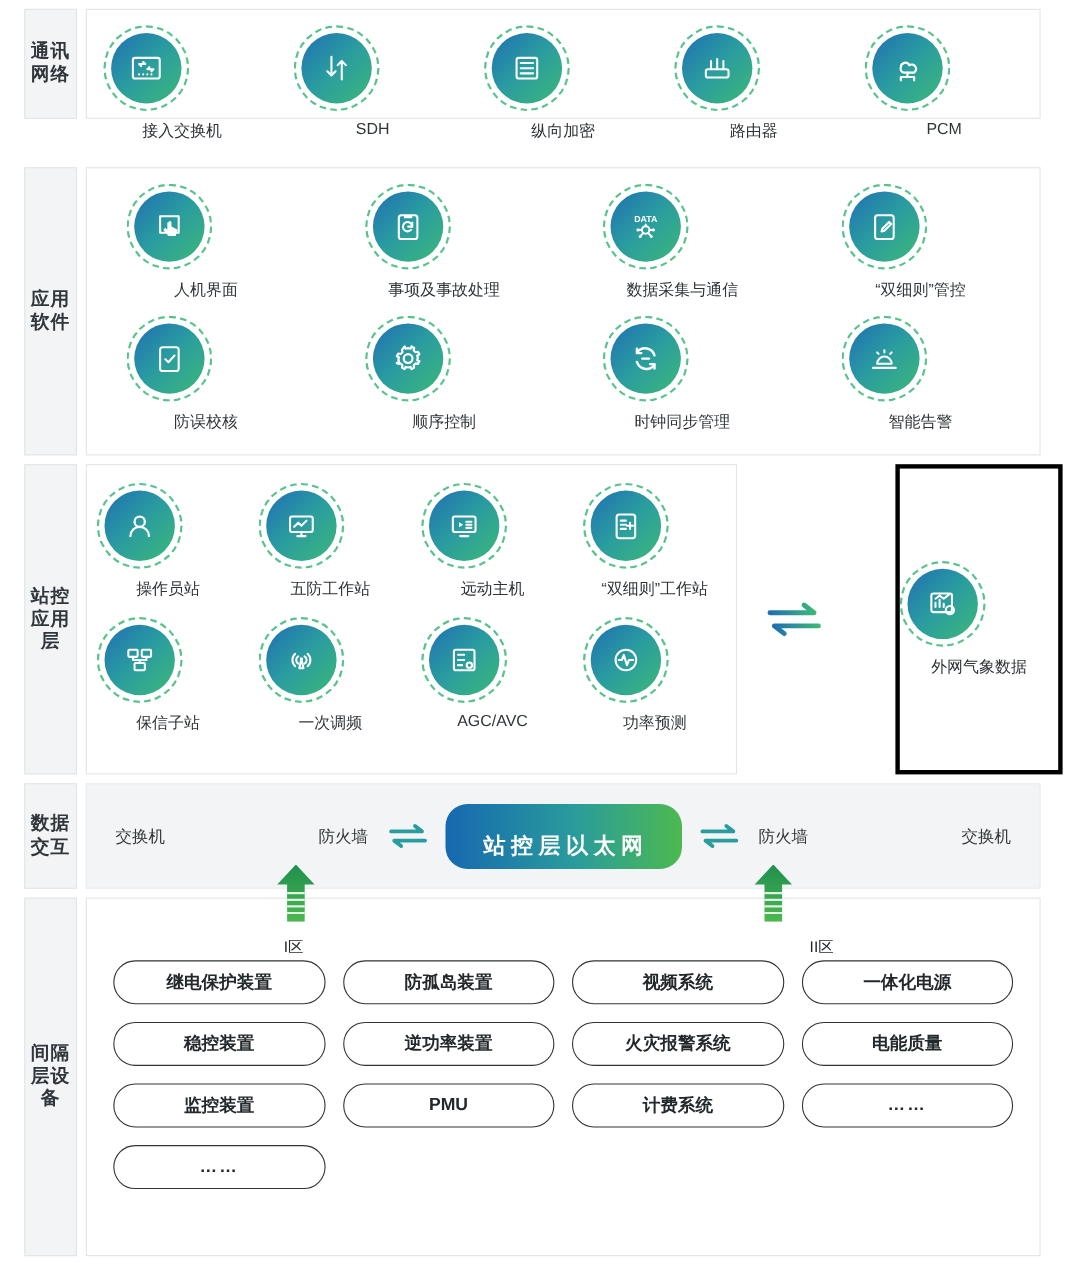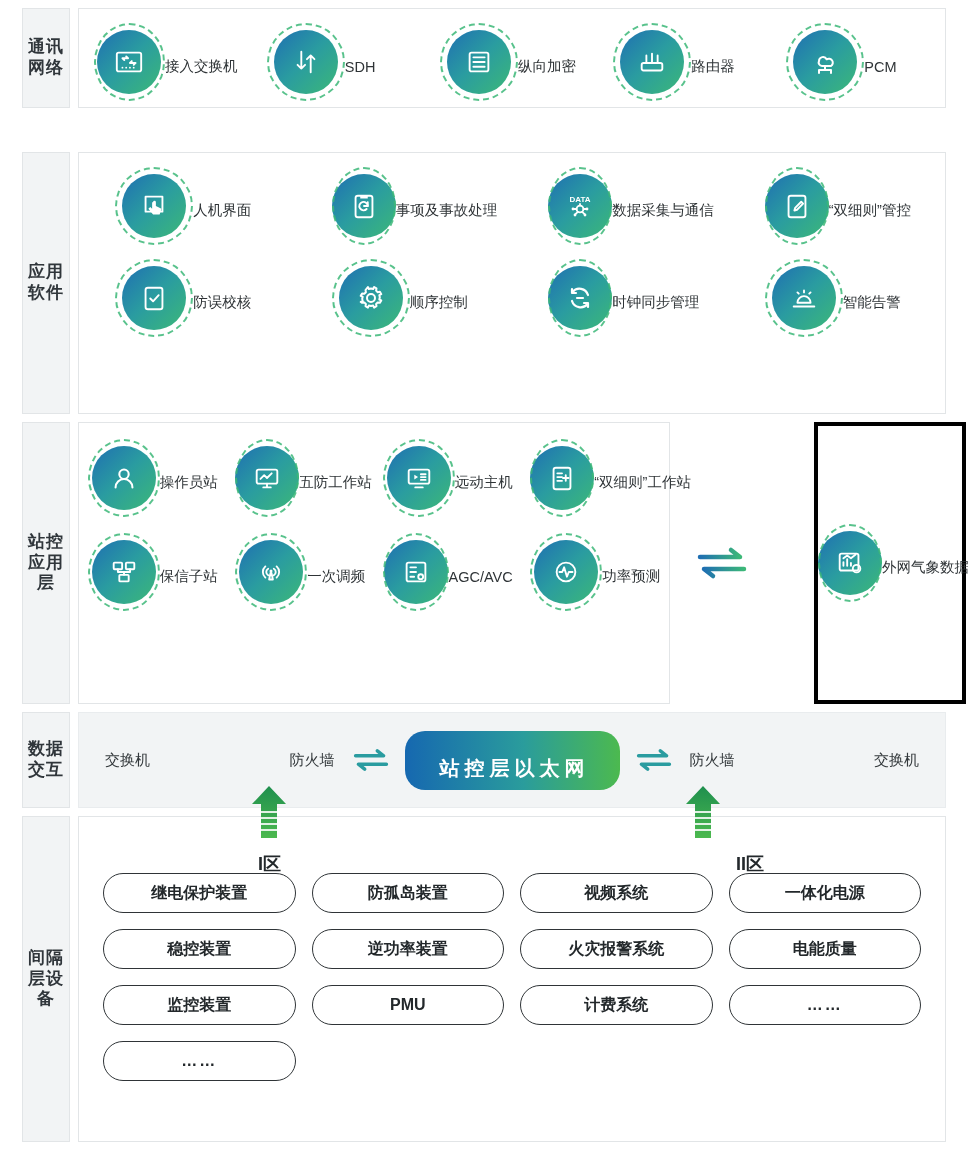--- a/index.html
+++ b/index.html
@@ -45,22 +45,21 @@
     margin-left: 8px;
     border: 1px solid #e2e5e7;
     background: #ffffff;
     position: relative;
   }
 
   
   .node {
     width: 144px;
     display: flex;
-    flex-direction: row;
-    align-items: center;
+    flex-direction: column;
   }
   .circle-wrap {
     position: relative;
     width: 78px;
     height: 78px;
     display: flex;
     align-items: center;
     justify-content: center;
   }
   .dashring {
@@ -186,22 +185,22 @@
   .pill.dots { font-weight: bold; letter-spacing: 2px; }
 
   
   .up-arrow {
     position: absolute;
     width: 34px;
     height: 52px;
   }
   .zone-label {
     position: absolute;
-    font-size: 18px;
-    font-weight: bold;
+    font-size: 14px;
+    font-weight: normal;
     color: #23282b;
     white-space: nowrap;
   }
   #arrow-1 { left: 252px; top: 786px; }
   #zone-1  { left: 258px; top: 852px; }
   #arrow-2 { left: 686px; top: 786px; }
   #zone-2  { left: 688px; top: 852px; margin-left: 48px; }
 
   .swap-icon { display: block; }
 </style>

